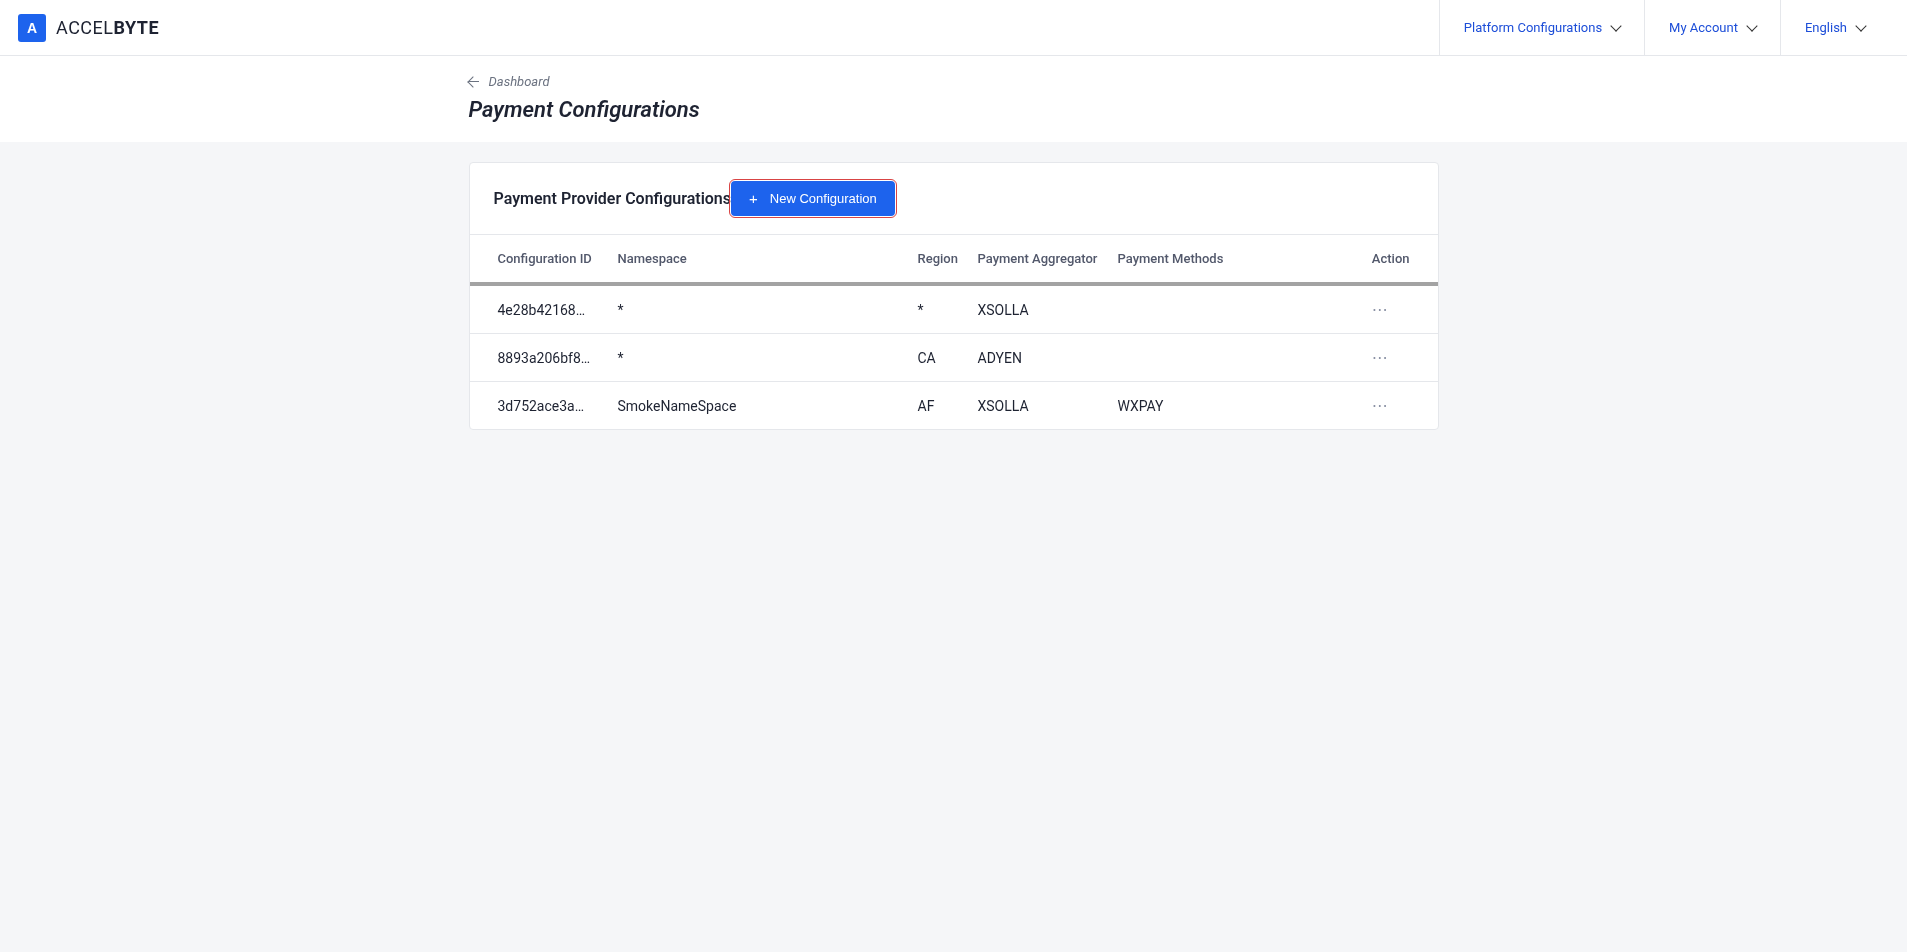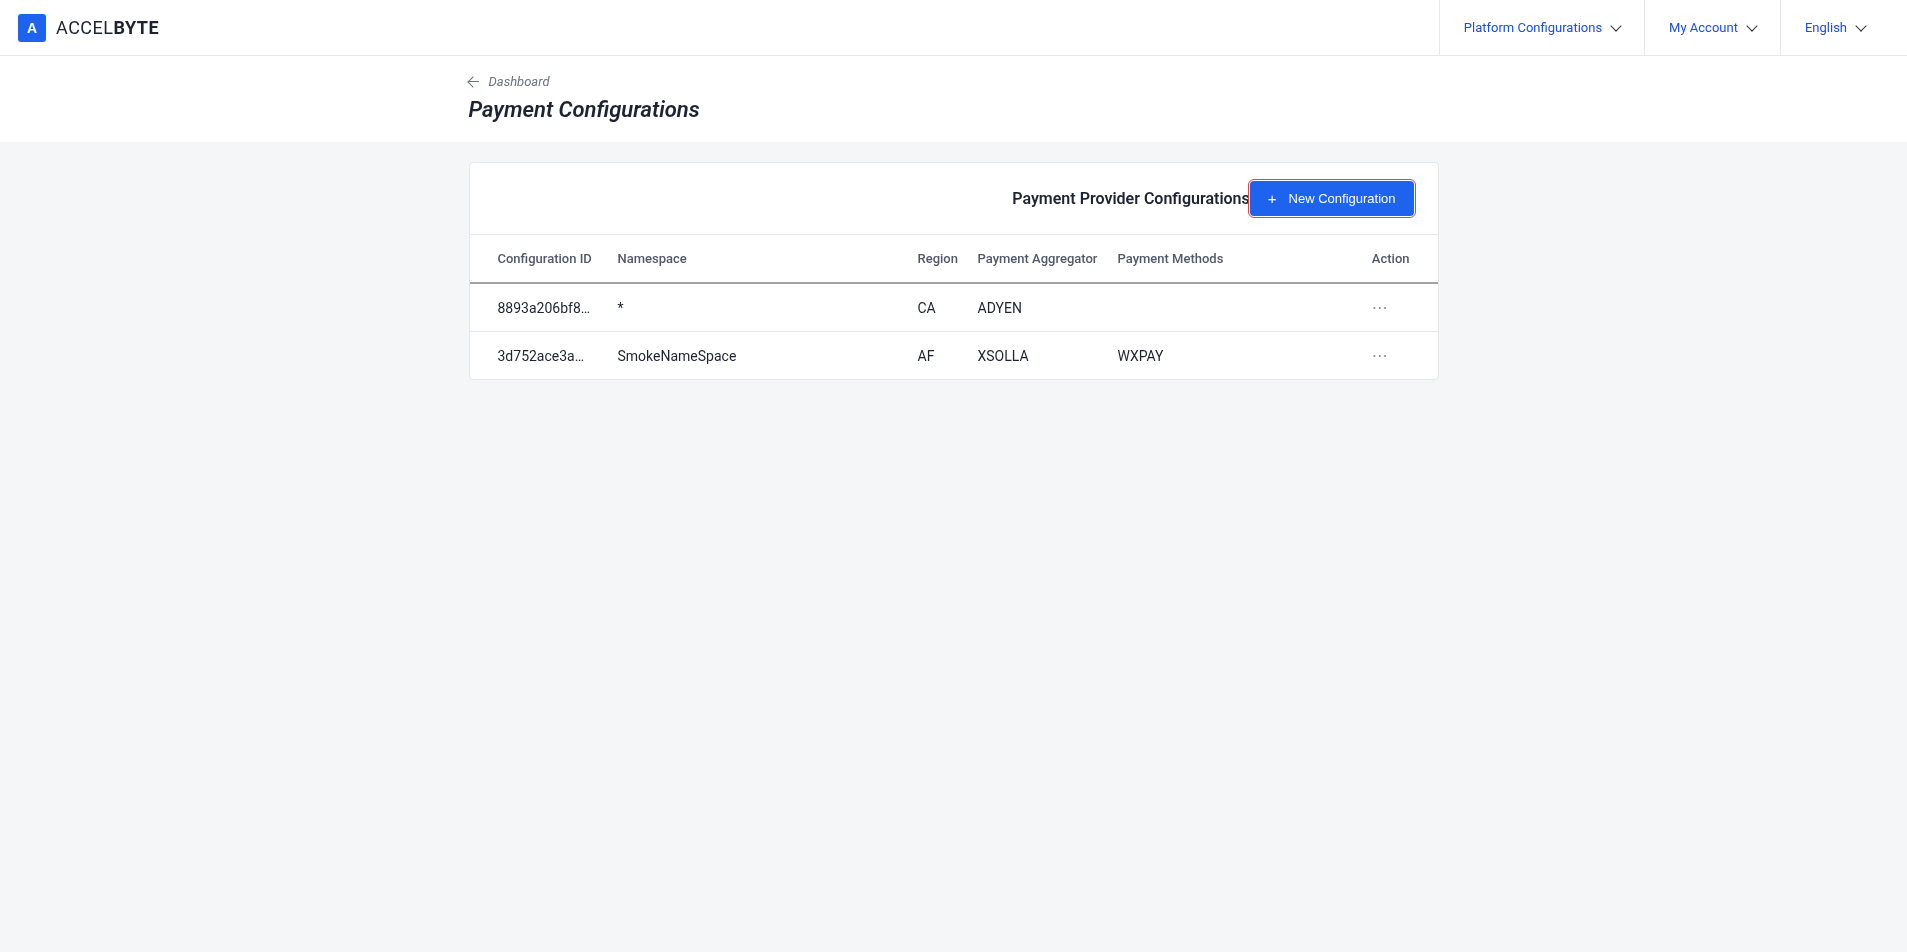--- a/index.html
+++ b/index.html
@@ -119,21 +119,21 @@
       margin: 20px auto 0 auto;
     }
     .card {
       background: #ffffff;
       border: 1px solid #e5e7eb;
       border-radius: 4px;
     }
     .card-header {
       display: flex;
       align-items: center;
-      justify-content: flex-end;
+      justify-content: flex-start;
       padding: 18px 24px;
     }
     .card-title {
       font-size: 16px;
       font-weight: 600;
       color: #1e2332;
     }
     .btn-primary {
       background: #1d63ed;
       color: #ffffff;
@@ -152,21 +152,21 @@
     .plus-icon {
       font-size: 15px;
       line-height: 1;
     }
     .table {
       width: 100%;
       border-collapse: collapse;
     }
     .table thead {
       border-top: 1px solid #e5e7eb;
-      border-bottom: 2px solid #a3a3a3;
+      border-bottom: 4px solid #a3a3a3;
       margin-top: 20px;
     }
     .table th {
       text-align: left;
       font-size: 13px;
       font-weight: 500;
       color: #52586b;
       padding: 16px 8px;
     }
     .table th:first-child {
@@ -265,20 +265,28 @@
         <tr>
           <th class="col-config-id">Configuration ID</th>
           <th class="col-namespace">Namespace</th>
           <th class="col-region">Region</th>
           <th class="col-aggregator">Payment Aggregator</th>
           <th class="col-methods">Payment Methods</th>
           <th class="col-action">Action</th>
         </tr>
       </thead>
       <tbody id="table-body">
+      <tr>
+    <td>4e28b42168…</td>
+    <td>*</td>
+    <td>*</td>
+    <td>XSOLLA</td>
+    <td></td>
+    <td><span class="action-dots">⋯</span></td>
+  </tr>
           <tr>
     <td>8893a206bf8…</td>
     <td>*</td>
     <td>CA</td>
     <td>ADYEN</td>
     <td></td>
     <td><span class="action-dots">⋯</span></td>
   </tr>
           <tr>
     <td>3d752ace3a…</td>

